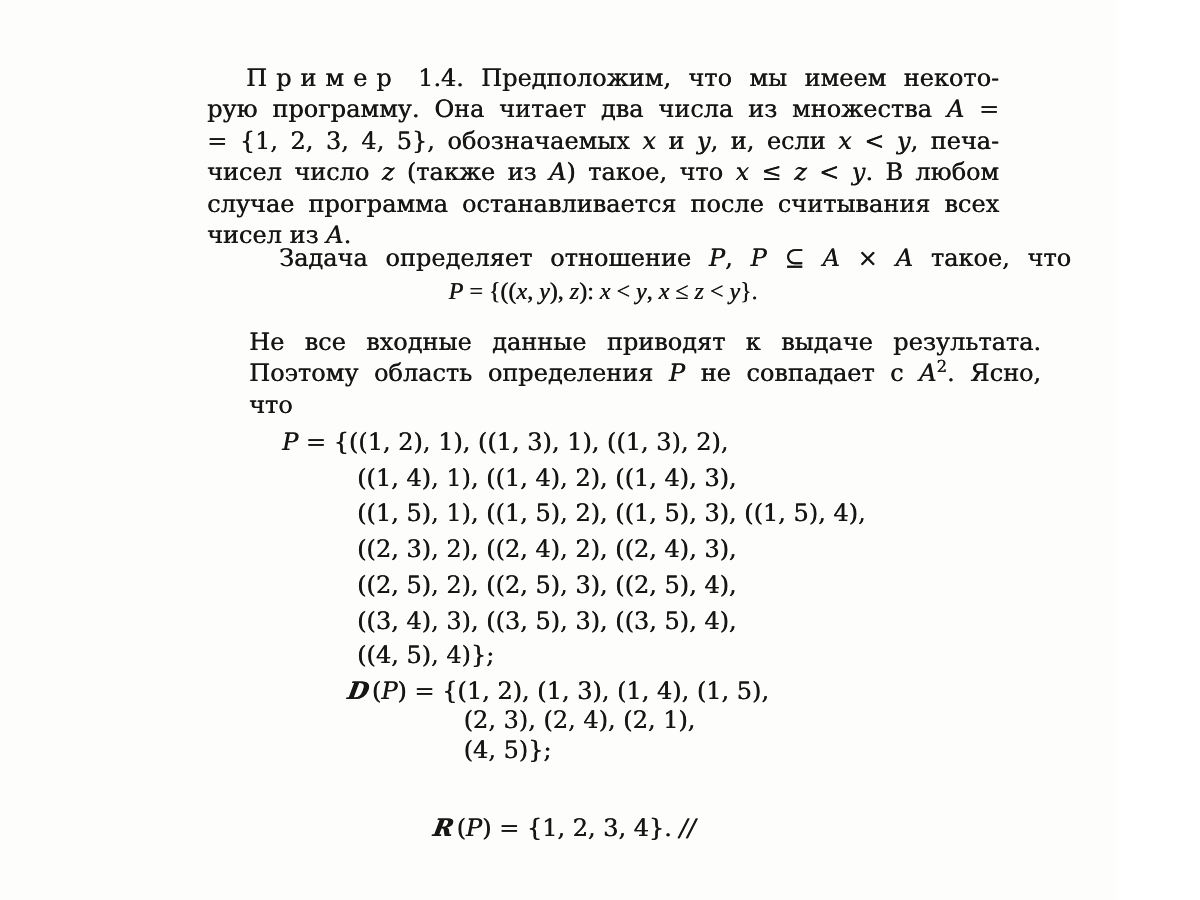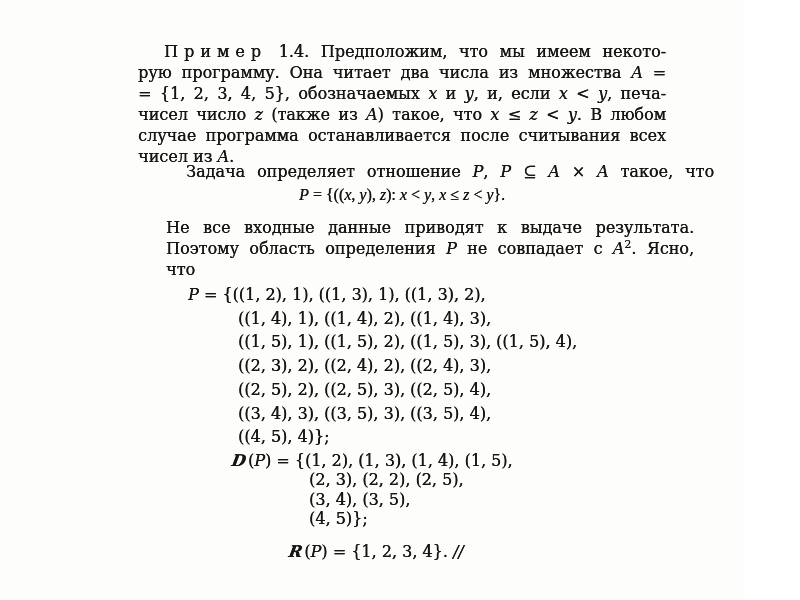--- a/index.html
+++ b/index.html
@@ -71,22 +71,21 @@
     <div class="tline cont"><span>((1, 4), 1), ((1, 4), 2), ((1, 4), 3),</span></div>
     <div class="tline cont"><span>((1, 5), 1), ((1, 5), 2), ((1, 5), 3), ((1, 5), 4),</span></div>
     <div class="tline cont"><span>((2, 3), 2), ((2, 4), 2), ((2, 4), 3),</span></div>
     <div class="tline cont"><span>((2, 5), 2), ((2, 5), 3), ((2, 5), 4),</span></div>
     <div class="tline cont"><span>((3, 4), 3), ((3, 5), 3), ((3, 5), 4),</span></div>
     <div class="tline cont"><span>((4, 5), 4)};</span></div>
   </div>
 
   <div class="tblock dset">
     <div class="tline"><span class="scr">D</span><span>(</span><span class="it">P</span><span>) = {(1, 2), (1, 3), (1, 4), (1, 5),</span></div>
-    <div class="tline cont"><span>(2, 3), (2, 2), (2, 5),</span></div>
-    <div class="tline cont"><span>(3, 4), (3, 5),</span></div>
+    <div class="tline cont"><span>(2, 3), (2, 4), (2, 1),</span></div>
     <div class="tline cont"><span>(4, 5)};</span></div>
   </div>
 
   <div class="tblock rset">
     <div class="tline"><span class="scr">R</span><span>(</span><span class="it">P</span><span>) = {1, 2, 3, 4}.  </span><span class="it">//</span></div>
   </div>
 
 </div>
 
 </body></html>

